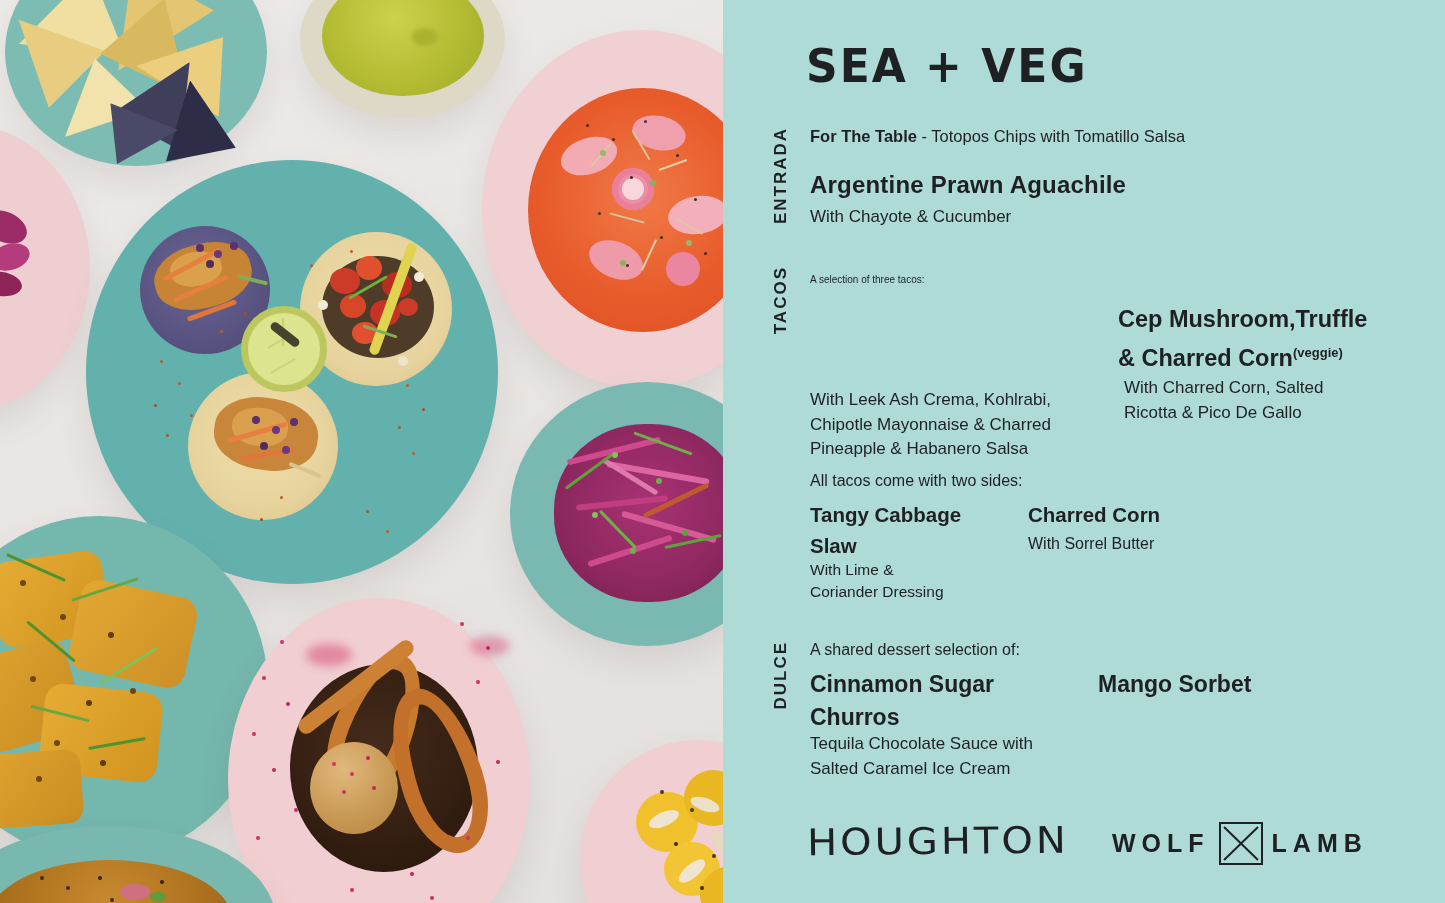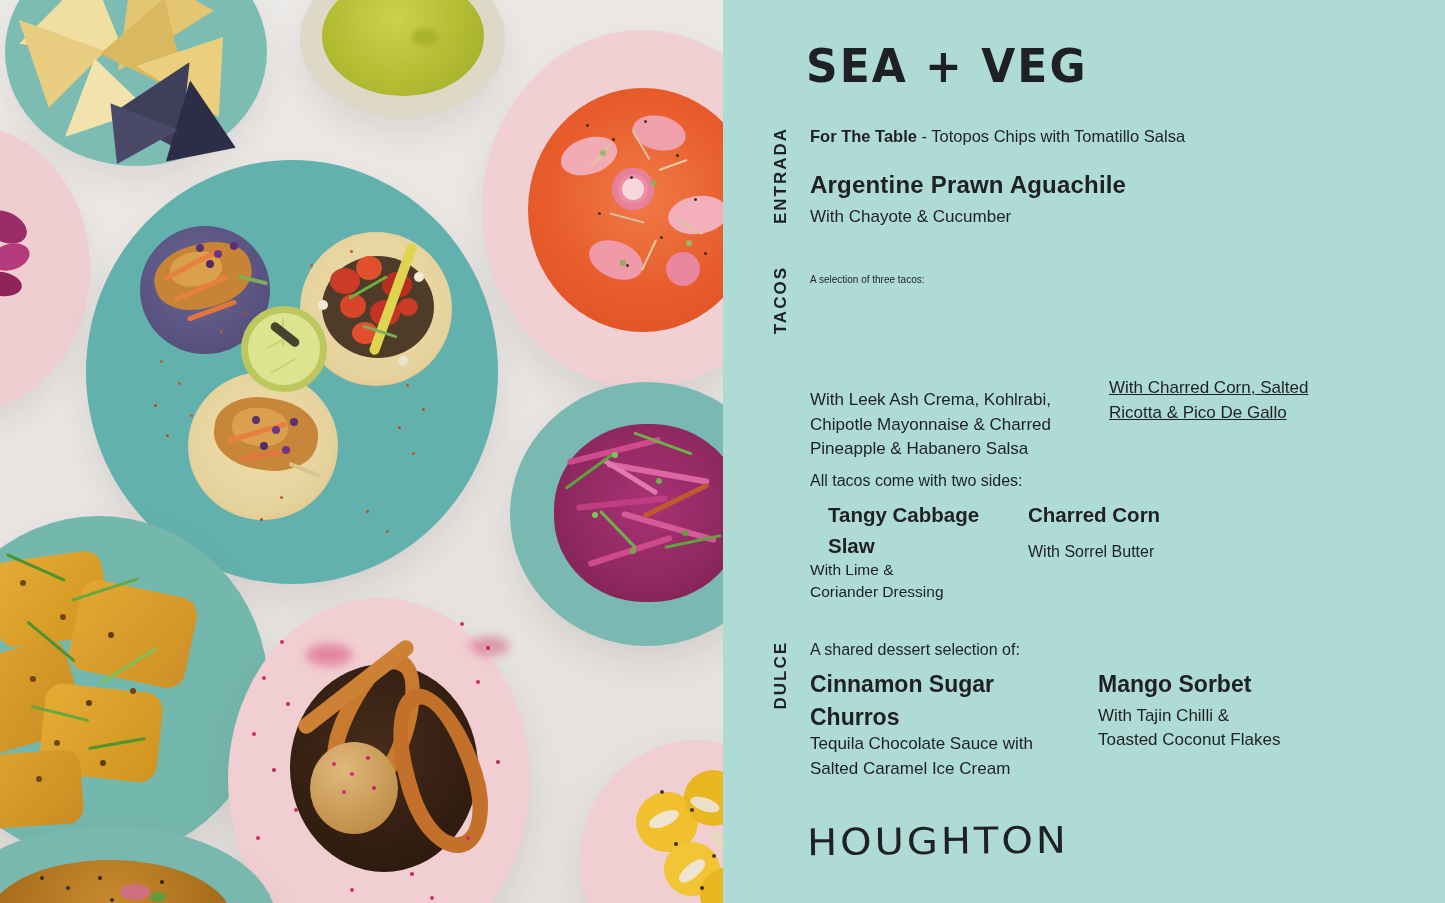--- a/index.html
+++ b/index.html
@@ -212,40 +212,50 @@
     <h1 class="title">SEA + VEG</h1>
 
     <div class="vlabel vl-entrada">ENTRADA</div>
     <p class="lead" style="top:127px;"><b>For The Table</b><span> - Totopos Chips with Tomatillo Salsa</span></p>
     <h2 class="dish-lg" style="left:87px;top:171px;">Argentine Prawn Aguachile</h2>
     <p class="desc" style="left:87px;top:205px;">With Chayote &amp; Cucumber</p>
 
     <div class="vlabel vl-tacos">TACOS</div>
     <p class="lead" style="top:274px;font-size:10px;">A selection of three tacos:</p>
 
+    <h3 class="dish-md pre" style="left:395px;top:303px;"><span>Cep Mushroom,Truffle
+&amp; Charred Corn</span><sup class="veg-sup">(veggie)</sup></h3>
 
     <p class="desc pre" style="left:87px;top:388px;">With Leek Ash Crema, Kohlrabi,
 Chipotle Mayonnaise &amp; Charred
 Pineapple &amp; Habanero Salsa</p>
-    <p class="desc pre" style="left:386px;top:376px;text-decoration:underline;">With Charred Corn, Salted
+    <p class="desc pre" style="left:401px;top:376px;">With Charred Corn, Salted
 Ricotta &amp; Pico De Gallo</p>
 
     <p class="lead" style="top:472px;font-size:16px;">All tacos come with two sides:</p>
-    <h4 class="dish-sm pre" style="left:105px;top:499px;">Tangy Cabbage
+    <h4 class="dish-sm pre" style="left:87px;top:499px;">Tangy Cabbage
 Slaw</h4>
     <h4 class="dish-sm" style="left:305px;top:499px;text-align:center;">Charred Corn</h4>
-    <p class="desc-sm" style="left:305px;top:533px;font-size:16px;margin-top:8px;">With Sorrel Butter</p>
+    <p class="desc-sm" style="left:305px;top:533px;font-size:16px;">With Sorrel Butter</p>
     <p class="desc-sm pre" style="left:87px;top:559px;">With Lime &amp;
 Coriander Dressing</p>
 
     <div class="vlabel vl-dulce">DULCE</div>
     <p class="lead" style="top:641px;font-size:16px;">A shared dessert selection of:</p>
     <h3 class="dish-md pre" style="left:87px;top:668px;font-size:23px;">Cinnamon Sugar
 Churros</h3>
     <h3 class="dish-md" style="left:375px;top:668px;font-size:23px;">Mango Sorbet</h3>
-    <p class="desc pre" style="left:375px;top:704px;line-height:24px;">With Tajin Chilli &amp;
-Toasted Coconut Flakes</p>
     <p class="desc pre" style="left:87px;top:731px;line-height:25px;">Tequila Chocolate Sauce with
 Salted Caramel Ice Cream</p>
 
     <div class="houghton">HOUGHTON</div>
+    <div class="wolflamb">
+      <span>WOLF</span>
+      <span class="xbox">
+        <svg viewBox="0 0 40 39" xmlns="http://www.w3.org/2000/svg">
+          <line x1="3" y1="3" x2="37" y2="36" stroke="#1e2024" stroke-width="2"></line>
+          <line x1="37" y1="3" x2="3" y2="36" stroke="#1e2024" stroke-width="2"></line>
+        </svg>
+      </span>
+      <span>LAMB</span>
+    </div>
   </div>
 </div>
 
 </body></html>

